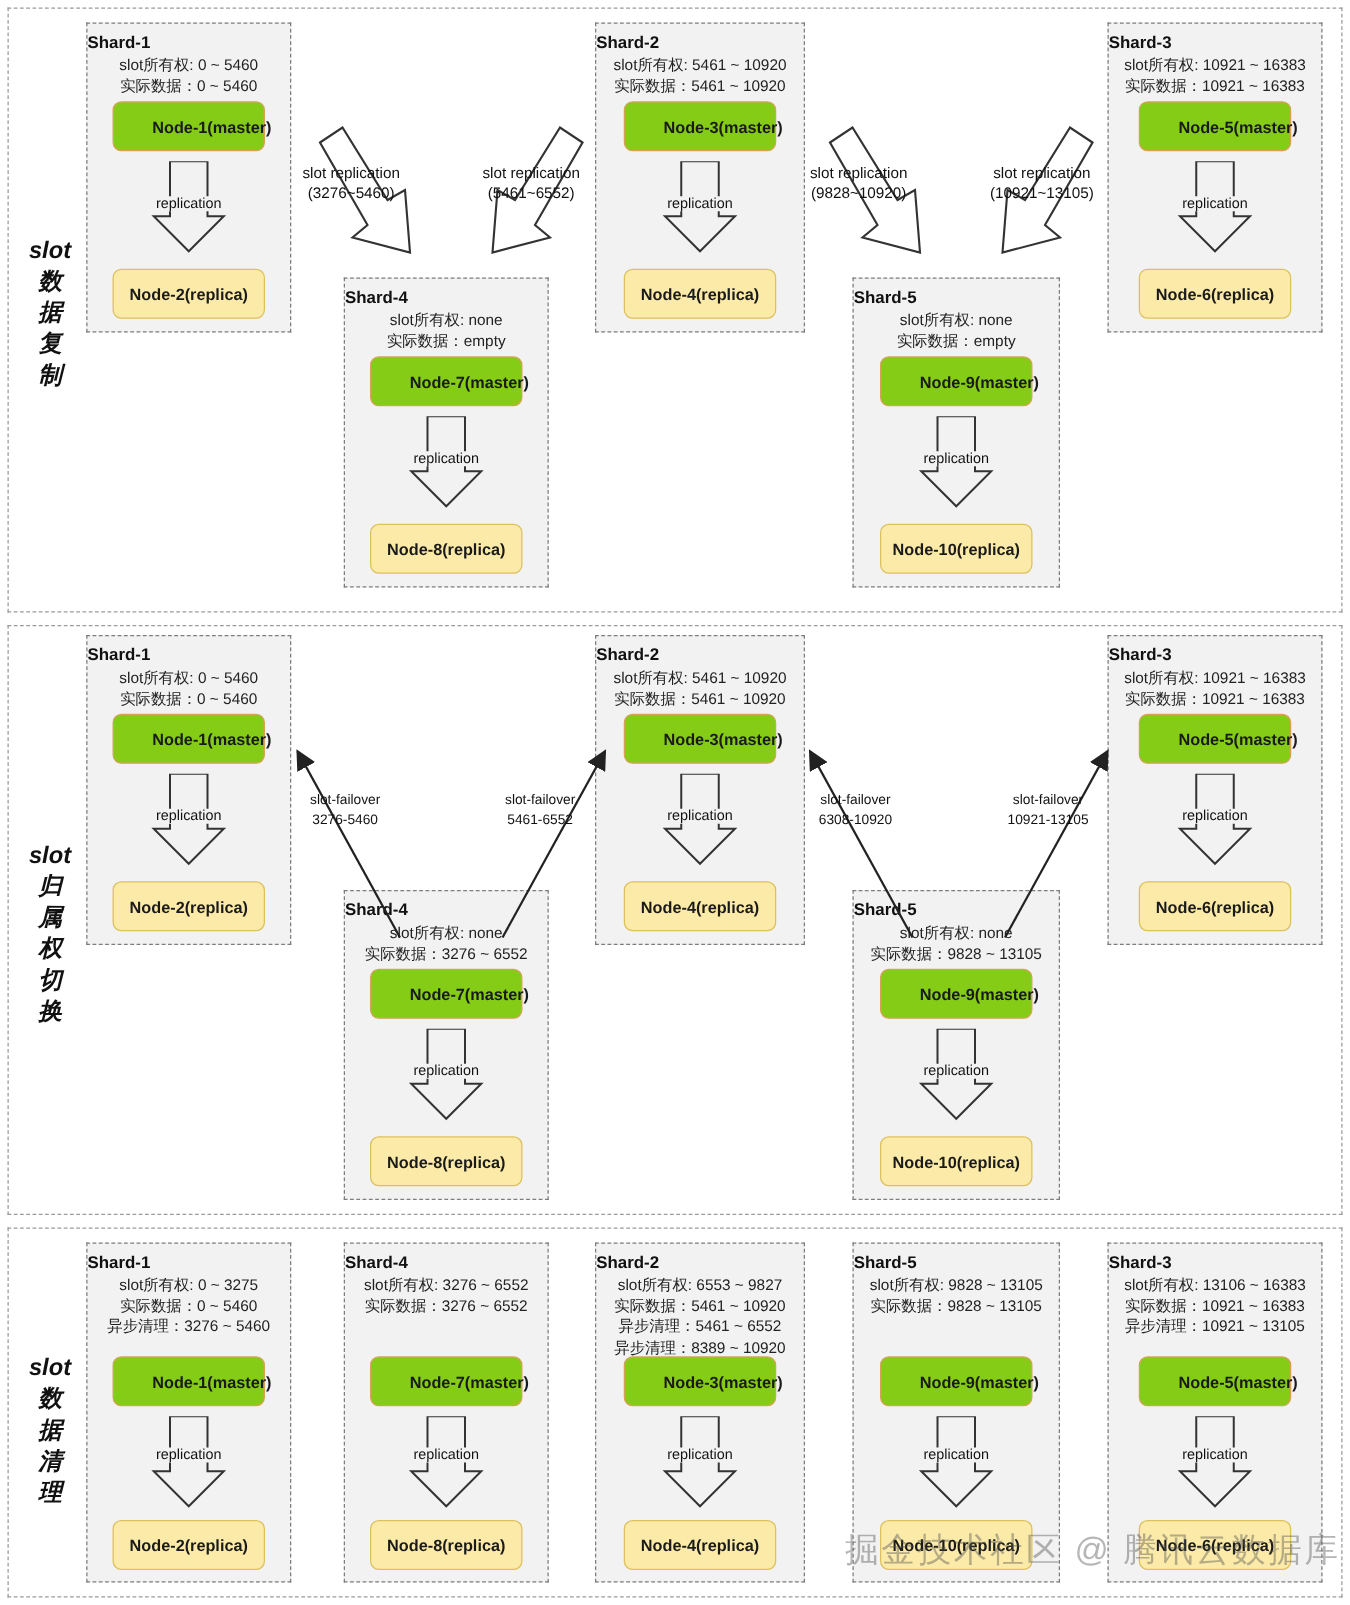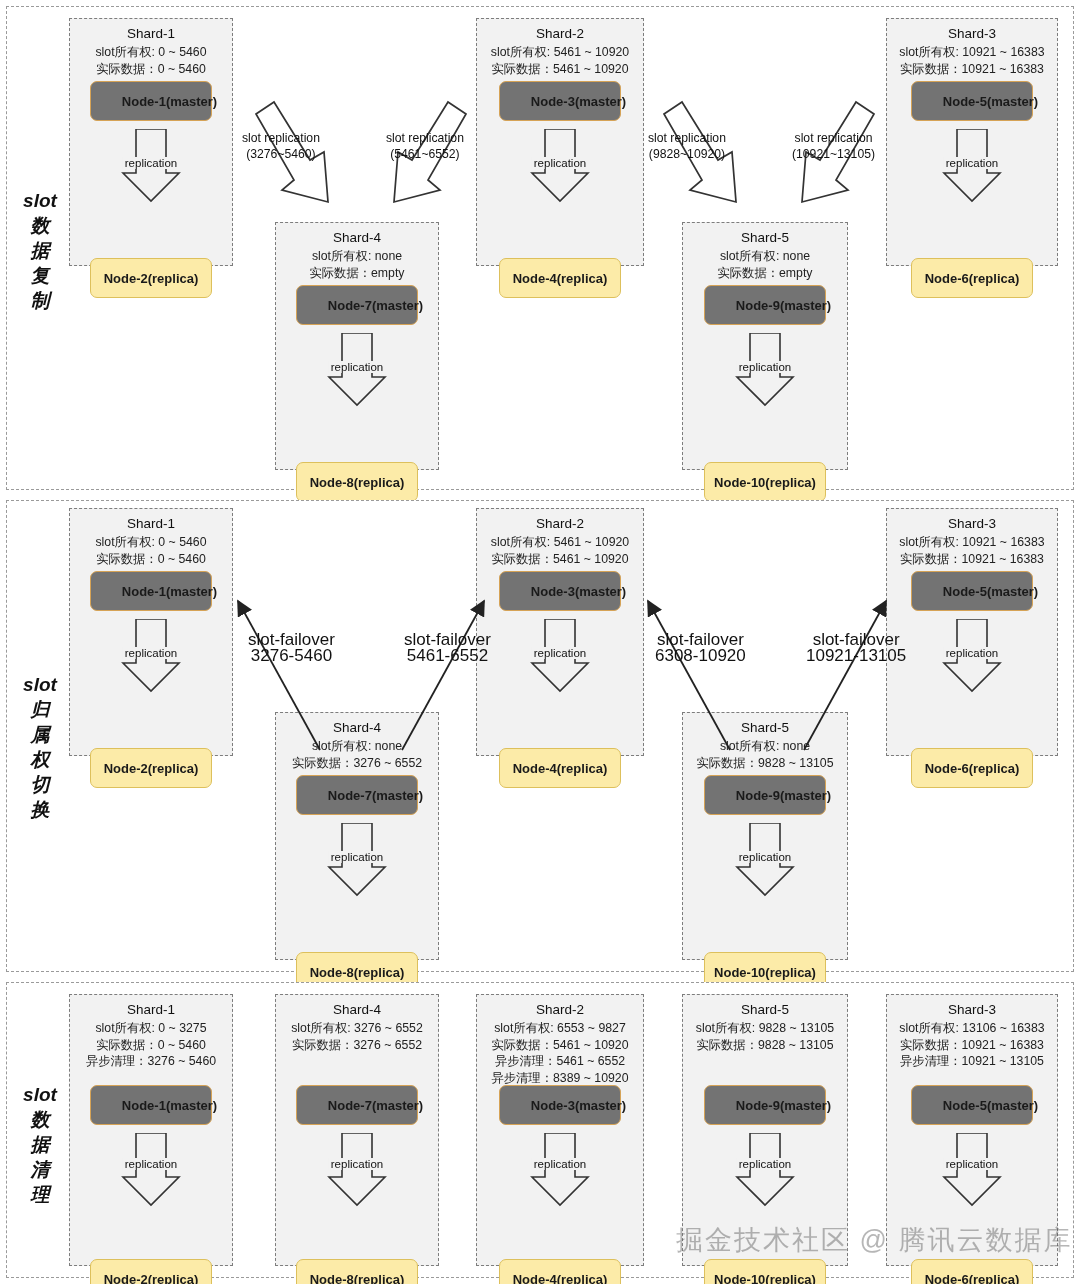--- a/index.html
+++ b/index.html
@@ -39,22 +39,22 @@
 
   
   .shard{
     position:absolute;
     border:1px dashed #7d7d7d;
     background:#f2f2f2;
     box-sizing:border-box;
     padding-top:6px;
   }
   .shard-title{
-    text-align:center;
-    font-weight:normal;
+    text-align:left;
+    font-weight:bold;
     font-size:13.5px;
     color:#111;
     line-height:18px;
     margin-bottom:1px;
   }
   .shard-meta{
     text-align:center;
     font-size:12.3px;
     line-height:16.5px;
     color:#222;
@@ -71,22 +71,22 @@
     border-radius:7px;
     display:flex;
     align-items:center;
     justify-content:center;
     font-size:13px;
     box-sizing:border-box;
     white-space:nowrap;
   }
   .node b{font-weight:bold;}
   .node .role{font-weight:bold;}
-  .node.master{background:#737373;border:1px solid #d6a356;padding-left:37px;}
-  .node.replica{background:#fceba8;border:1px solid #ddc05c;margin-top:43px;}
+  .node.master{background:#84cc16;border:1px solid #d6a356;padding-left:37px;}
+  .node.replica{background:#fceba8;border:1px solid #ddc05c;}
 
   
   .repl-arrow{
     position:absolute;
     left:50%;
     transform:translateX(-50%);
     width:62px;
     height:74px;
   }
   .repl-arrow svg{display:block;width:62px;height:74px;}
@@ -111,21 +111,21 @@
     text-align:center;
     color:#111;
     white-space:nowrap;
   }
 
   
   .thin-arrow{position:absolute;}
   .thin-arrow svg{display:block;overflow:visible;}
   .failover-caption{
     position:absolute;
-    font-size:17px;
+    font-size:11px;
     line-height:16px;
     text-align:center;
     color:#111;
     white-space:nowrap;
   }
 
   
   .watermark{
     position:absolute;
     left:676px;top:1222px;

